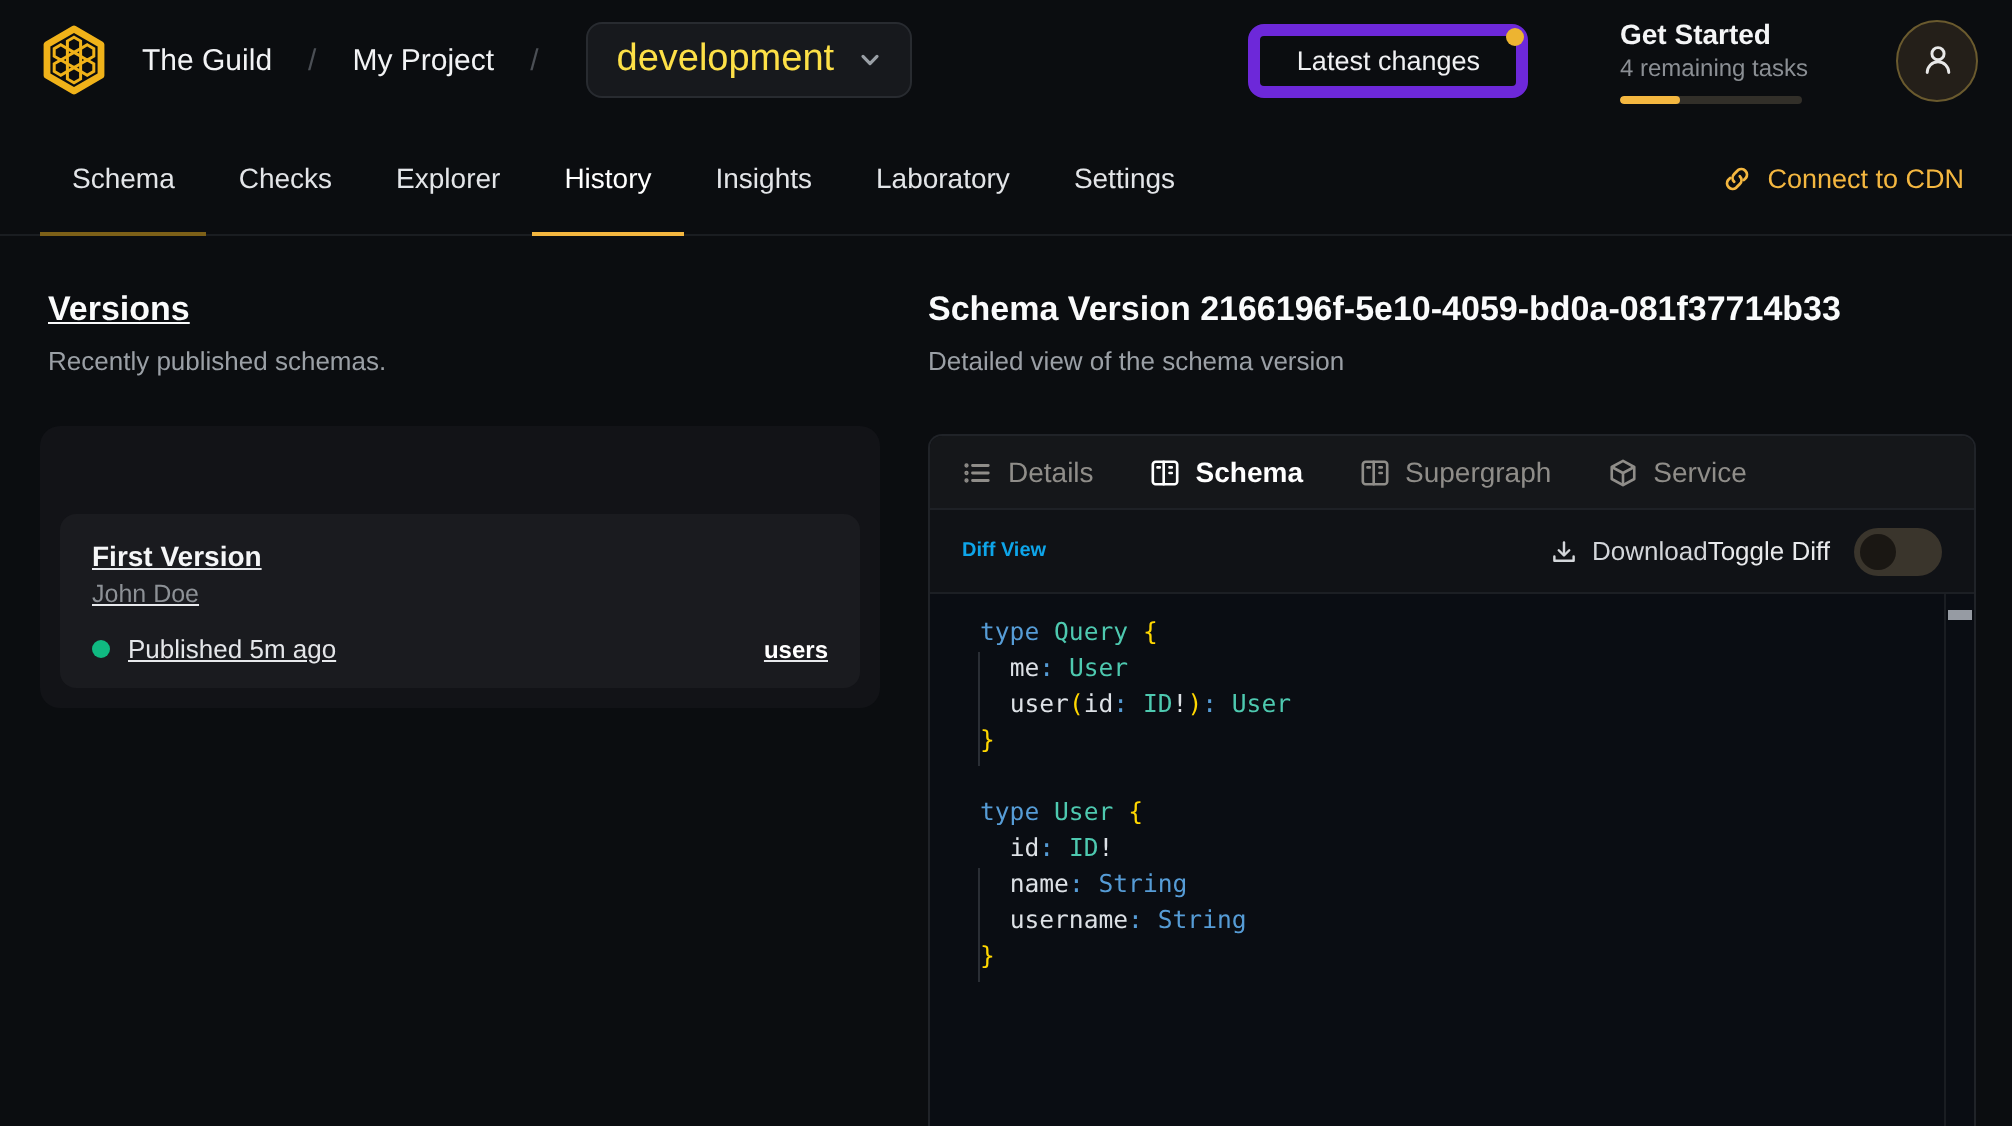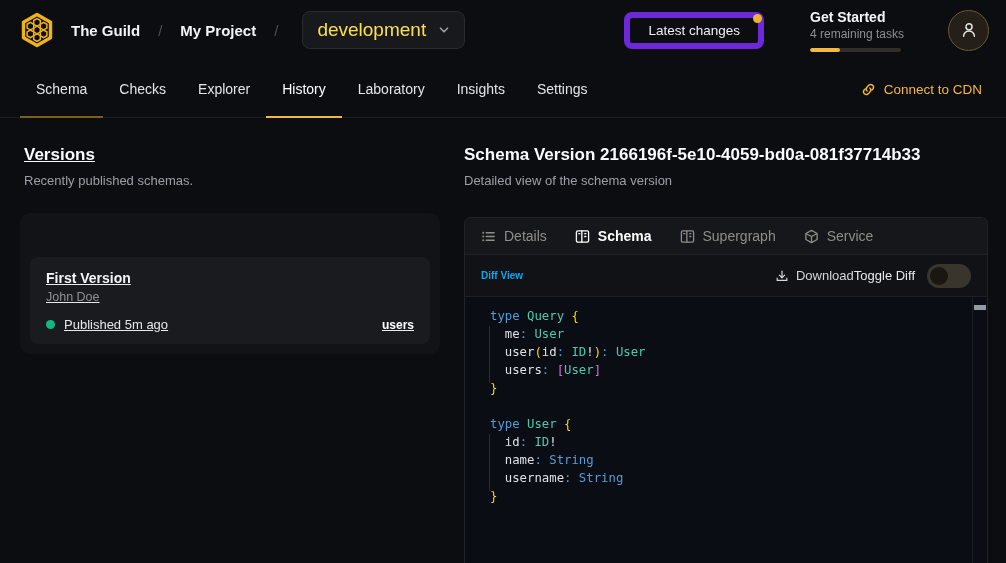--- a/index.html
+++ b/index.html
@@ -12,21 +12,21 @@
     position:relative;
   }
   svg { display:block; }
 
   
   .header {
     position:absolute; top:0; left:0; width:1006px; height:60px;
     display:flex; align-items:center; padding:0 17px;
   }
   .logo { width:40px; height:40px; flex:0 0 auto; }
-  .crumb { font-size:15px; font-weight:700; color:#f2f3f5; margin-left:14px; }
+  .crumb { font-size:15px; font-weight:400; color:#f2f3f5; margin-left:14px; }
   .crumb-sep { color:#4b4f55; font-size:15px; margin-left:18px; }
   .crumb2 { margin-left:18px; }
   .env-btn {
     margin-left:24px; height:38px; padding:0 14px;
     background:#17191d; border:1px solid #282b30; border-radius:8px;
     display:flex; align-items:center; gap:12px; cursor:pointer;
   }
   .env-btn span { font-size:19px; color:#fde047; }
   .header-right { margin-left:auto; display:flex; align-items:center; gap:46px; }
   .latest-btn {
@@ -200,24 +200,24 @@
   <div class="nav-tab">
       <span>Checks</span>
     </div>
   <div class="nav-tab">
       <span>Explorer</span>
     </div>
   <div class="nav-tab active">
       <span>History</span>
     </div>
   <div class="nav-tab">
+      <span>Insights</span>
+    </div>
+  <div class="nav-tab">
       <span>Laboratory</span>
-    </div>
-  <div class="nav-tab">
-      <span>Insights</span>
     </div>
   <div class="nav-tab">
       <span>Settings</span>
     </div>
 
   <div class="cdn-link">
     <svg width="15" height="15" viewBox="0 0 16 16" fill="none" stroke="#f4b740" stroke-width="1.5" stroke-linecap="round" stroke-linejoin="round">
       <path d="M6.5 9.5 a3 3 0 0 1 0-4.2 l2-2 a3 3 0 0 1 4.2 4.2 l-1.1 1.1"></path>
       <path d="M9.5 6.5 a3 3 0 0 1 0 4.2 l-2 2 a3 3 0 0 1-4.2-4.2 l1.1-1.1"></path>
     </svg>
@@ -298,21 +298,20 @@
         </div>
       </div>
     </div>
   </div>
 
   <div class="code-area">
     <div>
         <div class="code-line"><span class="t-kw">type</span><span class="t-plain"> </span><span class="t-type">Query</span><span class="t-plain"> </span><span class="t-b1">{</span></div>
         <div class="code-line"><span class="t-plain">  </span><span class="t-plain">me</span><span class="t-op">:</span><span class="t-plain"> </span><span class="t-type">User</span></div>
         <div class="code-line"><span class="t-plain">  </span><span class="t-plain">user</span><span class="t-b1">(</span><span class="t-plain">id</span><span class="t-op">:</span><span class="t-plain"> </span><span class="t-type">ID</span><span class="t-plain">!</span><span class="t-b1">)</span><span class="t-op">:</span><span class="t-plain"> </span><span class="t-type">User</span></div>
-        <div class="code-line"><span class="t-plain">  </span><span class="t-plain">users</span><span class="t-op">:</span><span class="t-plain"> </span><span class="t-b2">[</span><span class="t-type">User</span><span class="t-b2">]</span></div>
         <div class="code-line"><span class="t-b1">}</span></div>
         <div class="code-line"></div>
         <div class="code-line"><span class="t-kw">type</span><span class="t-plain"> </span><span class="t-type">User</span><span class="t-plain"> </span><span class="t-b1">{</span></div>
         <div class="code-line"><span class="t-plain">  </span><span class="t-plain">id</span><span class="t-op">:</span><span class="t-plain"> </span><span class="t-type">ID</span><span class="t-plain">!</span></div>
         <div class="code-line"><span class="t-plain">  </span><span class="t-plain">name</span><span class="t-op">:</span><span class="t-plain"> </span><span class="t-kw">String</span></div>
         <div class="code-line"><span class="t-plain">  </span><span class="t-plain">username</span><span class="t-op">:</span><span class="t-plain"> </span><span class="t-kw">String</span></div>
         <div class="code-line"><span class="t-b1">}</span></div>
       </div>
     <div class="indent-guide guide-1"></div>
     <div class="indent-guide guide-2"></div>

